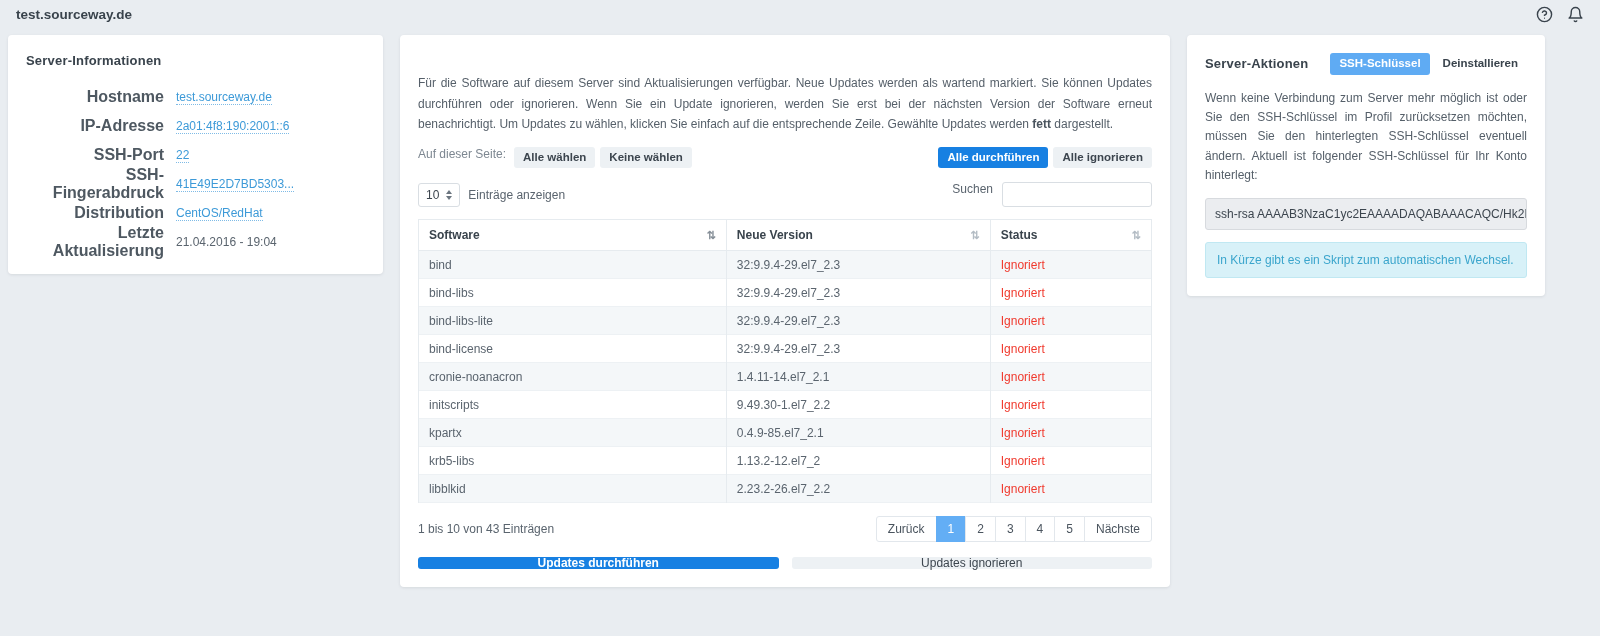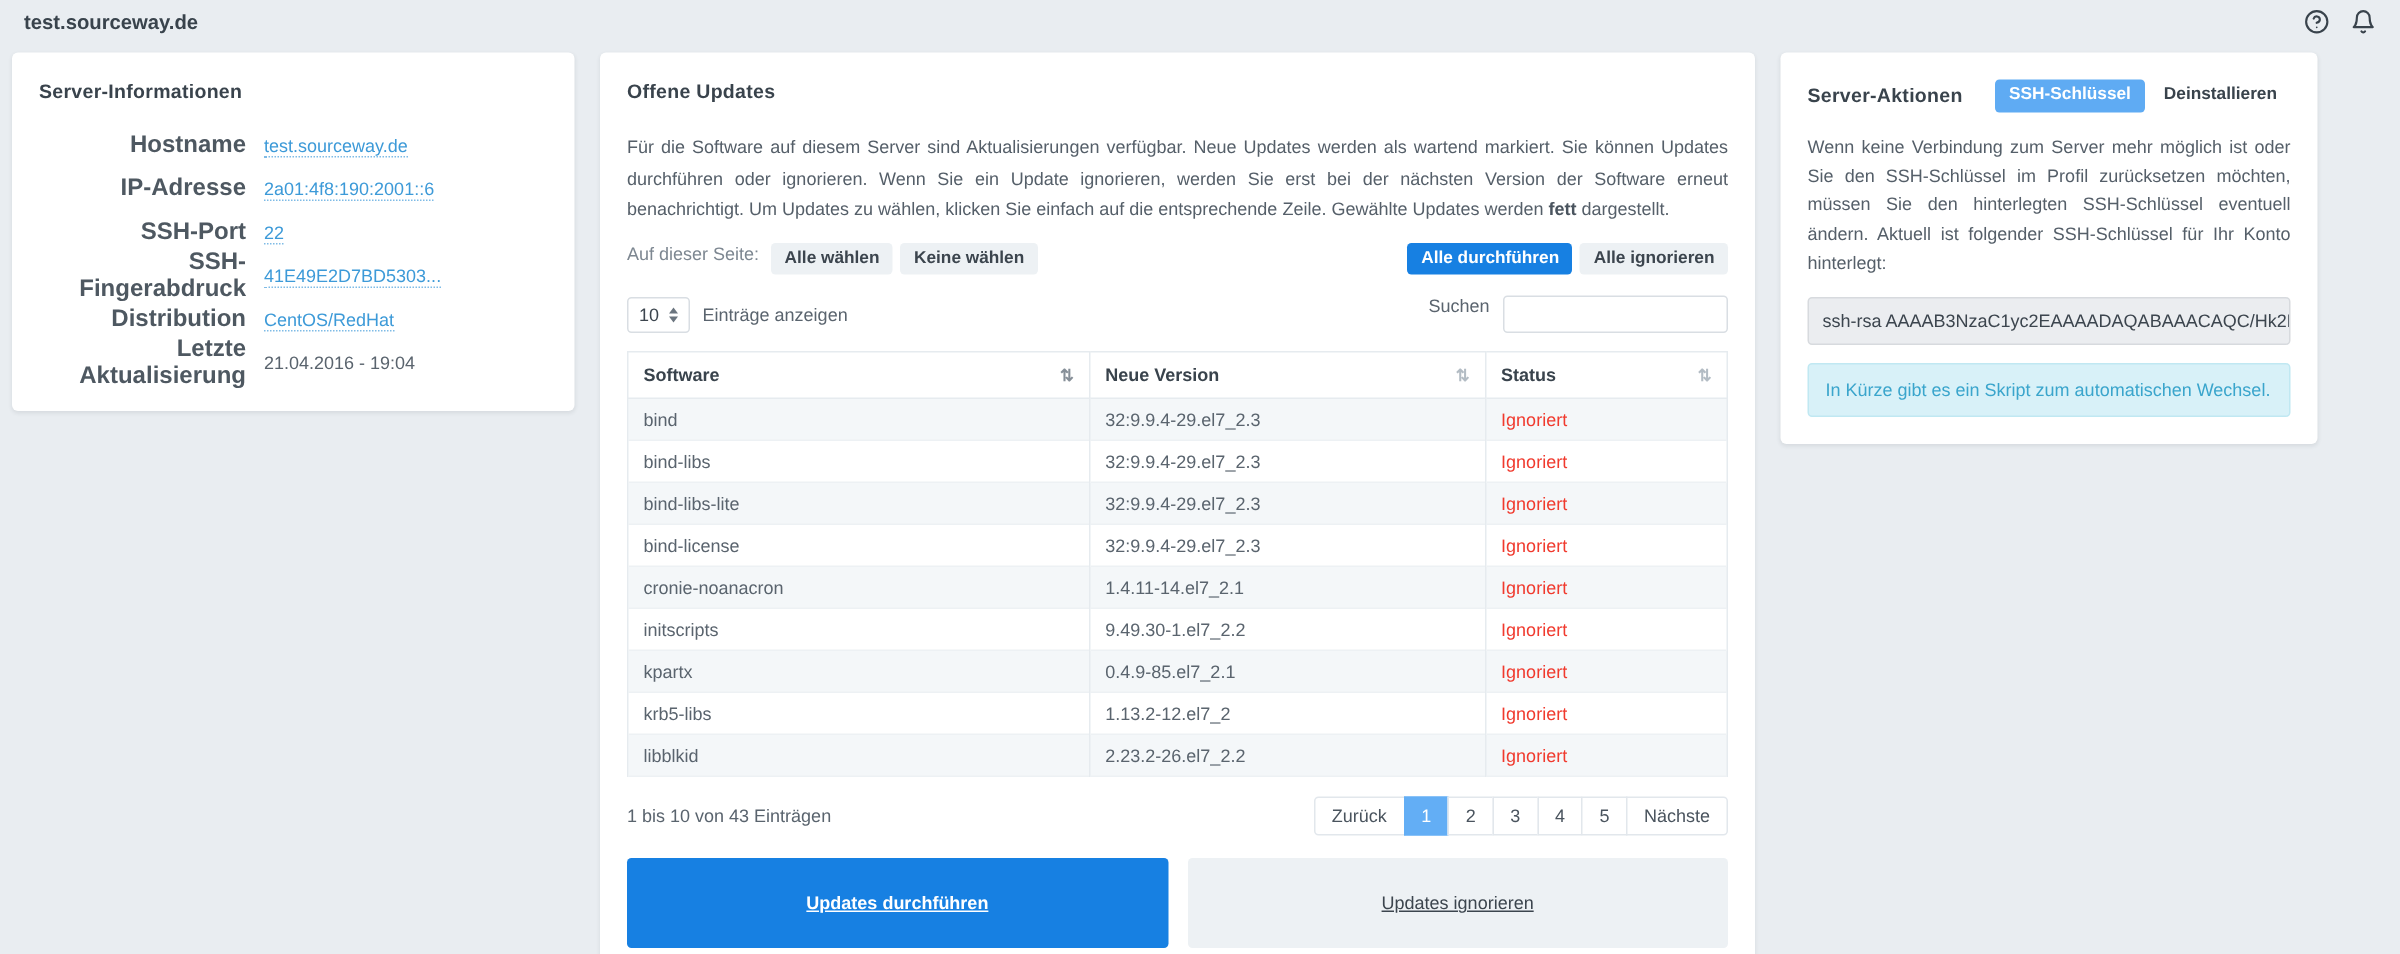--- a/index.html
+++ b/index.html
@@ -110,21 +110,21 @@
     border: 1px solid #e2e7ec; background: #fff; color: #4a545e;
     padding: 5px 11px; font-size: 12px; cursor: pointer; margin-left: -1px;
     font-family: "Liberation Sans", sans-serif;
     text-align: right;
   }
   .page-btn:first-child { border-radius: 3px 0 0 3px; margin-left: 0; }
   .page-btn:last-child { border-radius: 0 3px 3px 0; }
   .page-btn.active { background: #63aef5; border-color: #63aef5; color: #fff; }
   
   .action-buttons { margin-top: 15px; display: flex; gap: 13px; }
-  .action-buttons .btn { flex: 1; padding: 24px 0; font-size: 12px; border-radius: 3px; text-decoration: underline; }
+  .action-buttons .btn { flex: 1; padding: 0 0; font-size: 12px; border-radius: 3px; }
   .action-buttons .btn-ignore { background: #edf1f4; color: #3c454e; font-weight: normal; }
   
   .card-actions { width: 358px; }
   .actions-header { display: flex; align-items: center; justify-content: space-between; }
   .actions-header .hdr-buttons { display: flex; align-items: center; gap: 4px; }
   .actions-desc { margin-top: 14px; line-height: 1.62; text-align: justify; color: #555f69; }
   .ssh-key-box {
     margin-top: 12px; background: #ebedf0; border: 1px solid #d7dade; border-radius: 3px;
     padding: 8px 9px; white-space: nowrap; overflow: hidden; color: #3c454e;
   }
@@ -186,21 +186,20 @@
   </div>
 
   <div class="info-row">
     <span class="info-label">Letzte Aktualisierung</span>
     <span class="info-value">21.04.2016 - 19:04</span>
   </div>
 </div>
   </div>
 
   <div class="card card-updates">
-    <div class="card-title">Offene Updates</div>
 
     <p class="updates-desc"><span>Für die Software auf diesem Server sind Aktualisierungen verfügbar. Neue Updates werden als wartend markiert. Sie können Updates durchführen oder ignorieren. Wenn Sie ein Update ignorieren, werden Sie erst bei der nächsten Version der Software erneut benachrichtigt. Um Updates zu wählen, klicken Sie einfach auf die entsprechende Zeile. Gewählte Updates werden </span><b>fett</b><span> dargestellt.</span></p>
 
     <div class="selection-row">
       <div class="selection-left">
         <span class="muted-label">Auf dieser Seite:</span>
         <button class="btn btn-light">Alle wählen</button>
         <button class="btn btn-light">Keine wählen</button>
       </div>
       <div class="selection-right">

